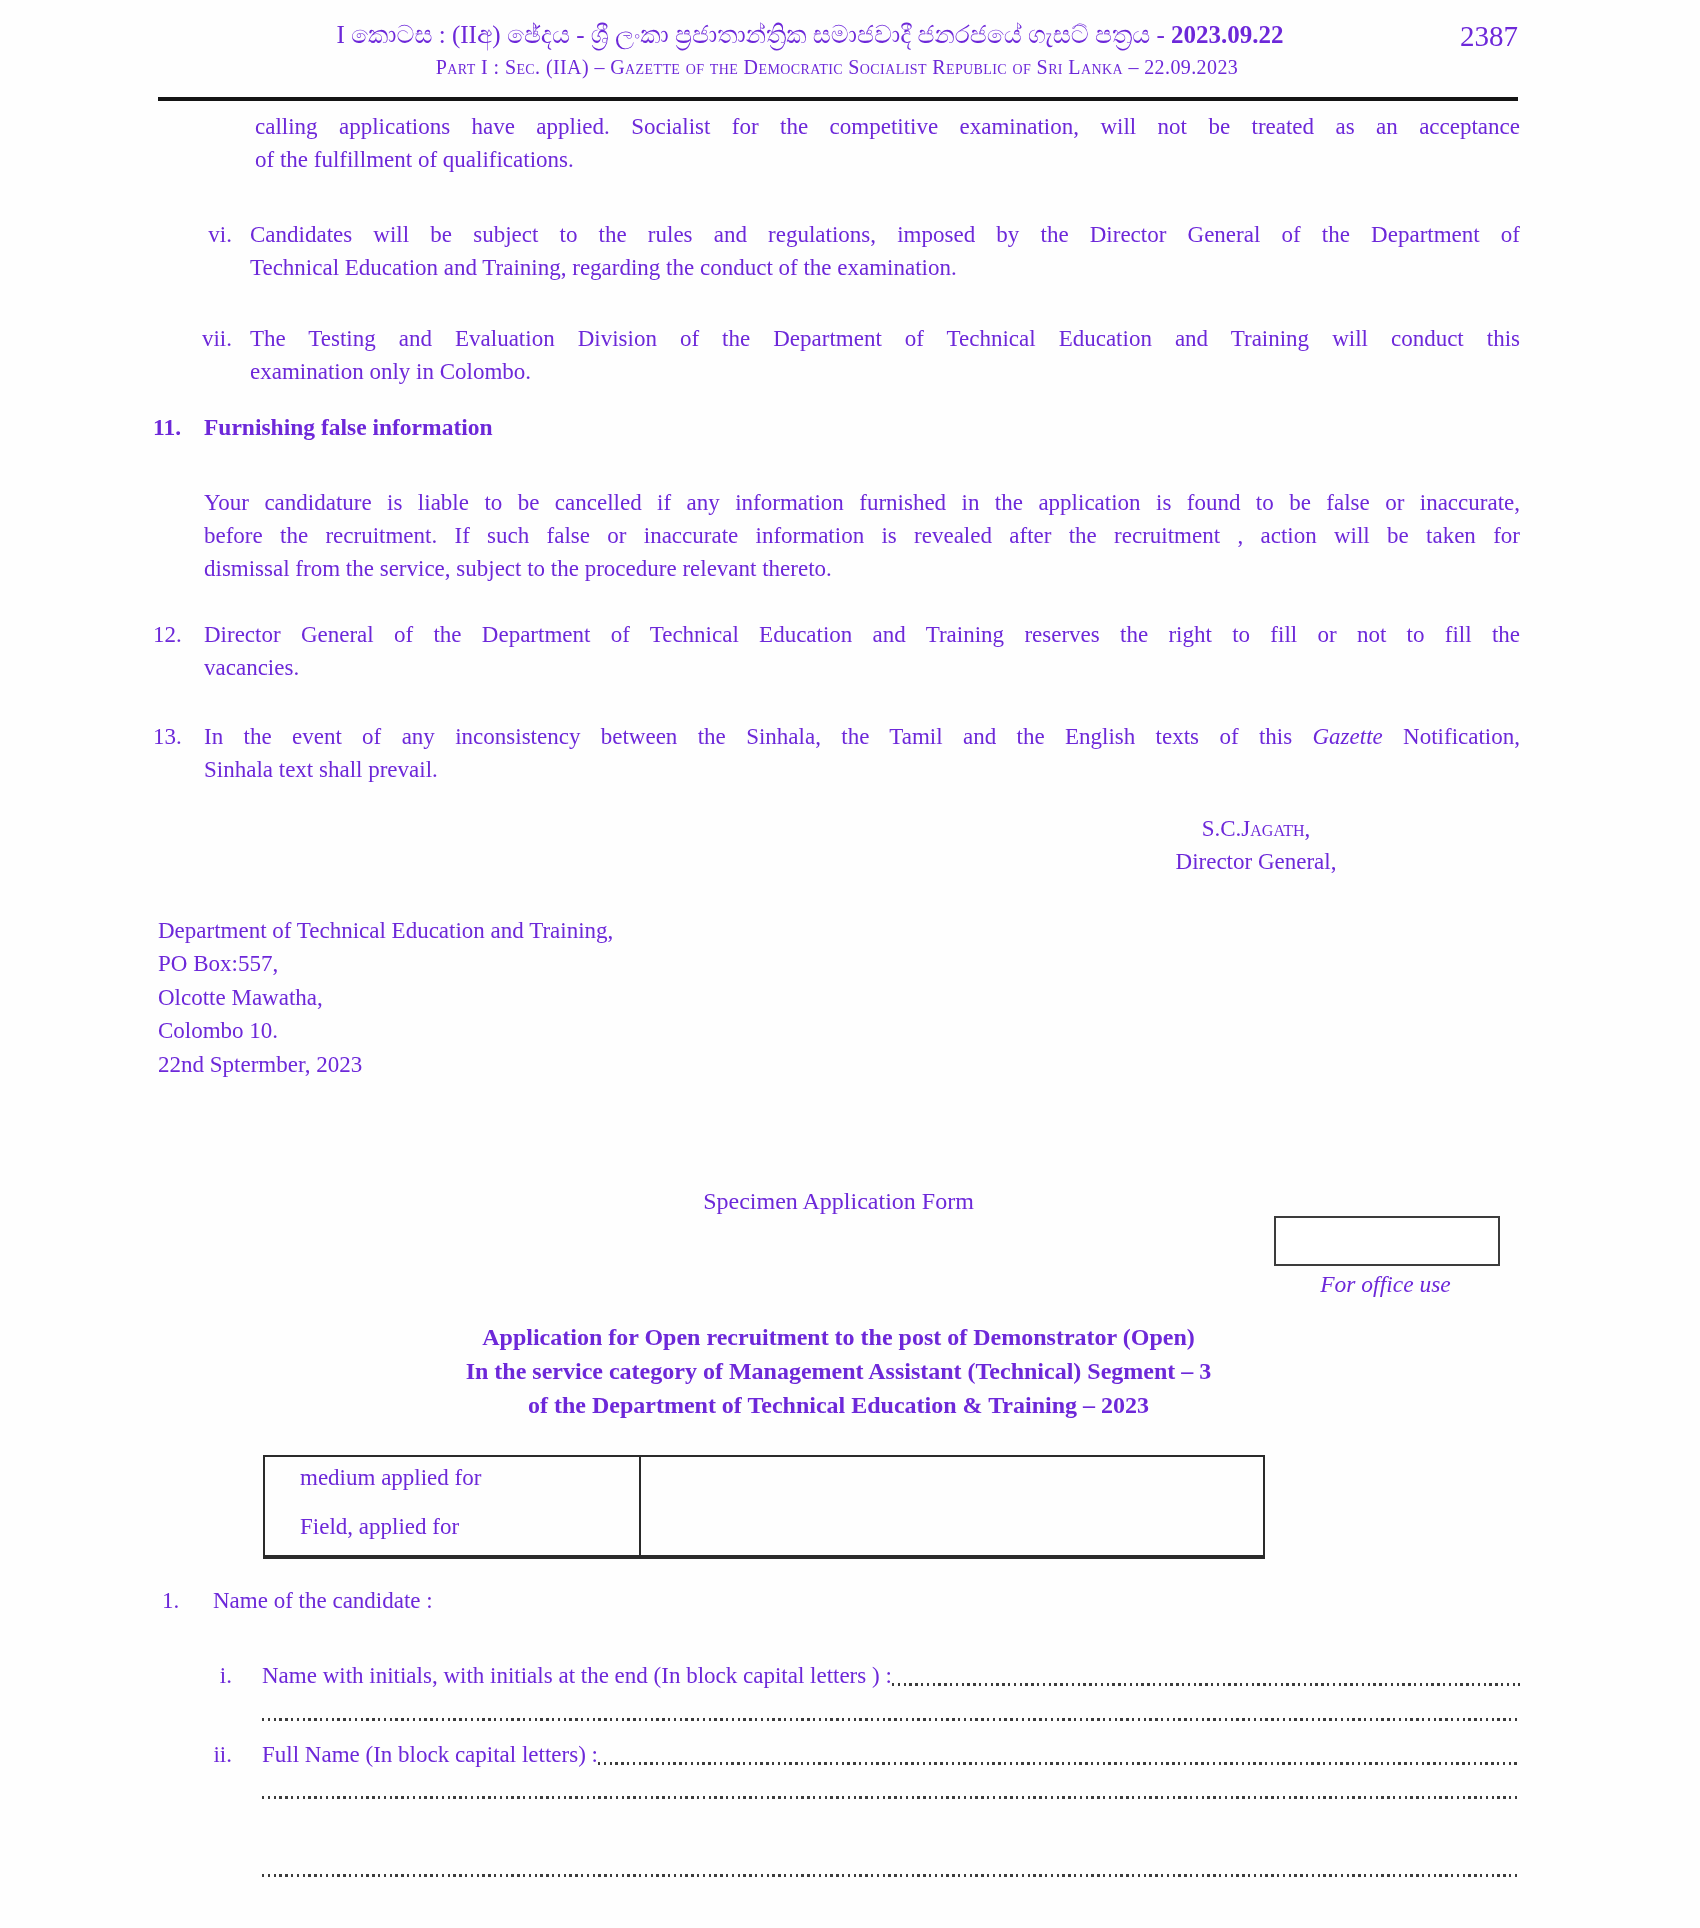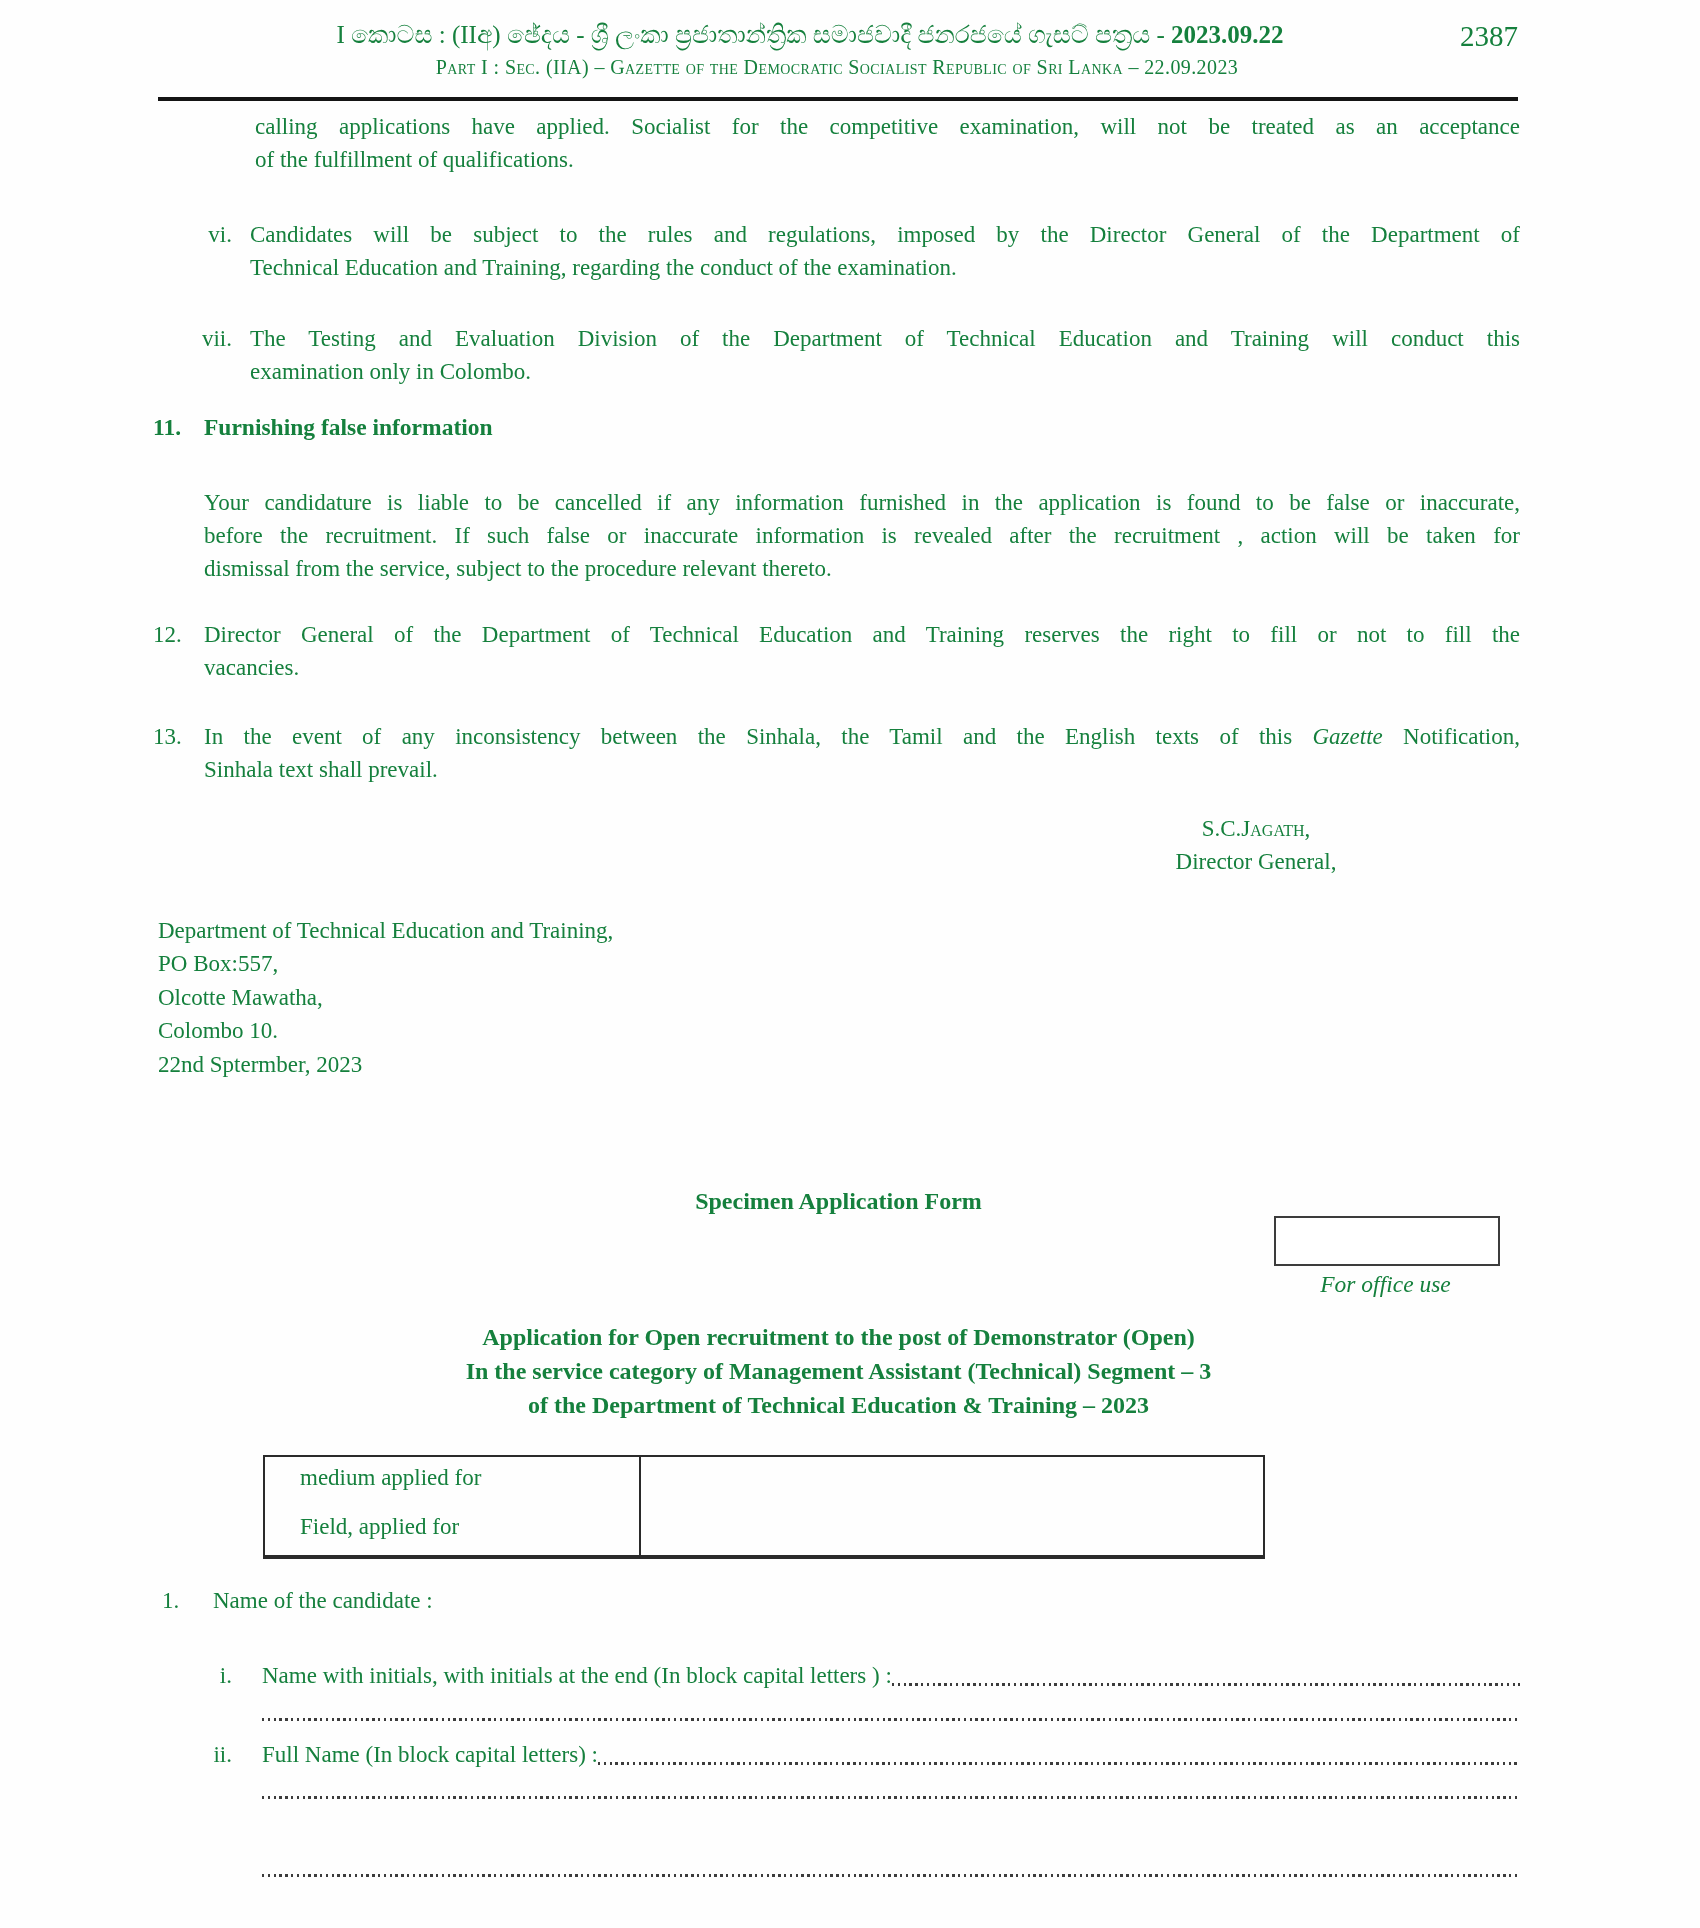--- a/index.html
+++ b/index.html
@@ -1,21 +1,21 @@
 <!DOCTYPE html>
 <html><head>
 <meta charset="utf-8">
 <style>
   html,body{margin:0;padding:0;background:#e8e8e8;}
   .page{
     position:relative;
     width:1700px;height:1928px;
     background:#fefefe;
     font-family:"Liberation Serif","DejaVu Serif",serif;
-    color:#15803d;
+    color:#6d28d9;
     margin:0 auto;
     overflow:hidden;
   }
   .abs{position:absolute;}
   
   .hdr-sinhala{top:18px;left:130px;width:1360px;text-align:center;font-size:25px;line-height:34px;}
   .hdr-sinhala b{font-weight:bold;}
   .page-num{top:20px;left:1460px;font-size:29px;}
   .hdr-english{top:56px;left:157px;width:1360px;text-align:center;font-size:20px;
     font-variant:small-caps;letter-spacing:.4px;}
@@ -38,21 +38,21 @@
   .num-item .ntext{margin-left:51px;}
   .item-12{top:618px;}
   .item-13{top:720px;}
   .italic{font-style:italic;}
   
   .signature{top:812px;left:1101px;width:310px;text-align:center;font-size:23px;line-height:33px;}
   .sig-name{font-variant:small-caps;}
   
   .address{top:914px;left:158px;font-size:23px;line-height:33.4px;}
   
-  .specimen-title{top:1188px;left:157px;width:1363px;text-align:center;font-weight:bold;font-size:24px;}
+  .specimen-title{top:1188px;left:157px;width:1363px;text-align:center;font-weight:normal;font-size:24px;}
   .office-box{top:1216px;left:1274px;width:222px;height:46px;border:2.5px solid #3c3c3c;background:#fff;}
   .office-label{top:1271px;left:1268px;width:235px;text-align:center;font-style:italic;font-size:23.5px;}
   .app-title{top:1320px;left:157px;width:1363px;text-align:center;font-weight:bold;font-size:24px;line-height:34px;}
   
   .ftable{top:1455px;left:263px;width:998px;border:2.5px solid #2a2a2a;font-size:23px;}
   .frow{display:flex;}
   .frow.r1{height:56px;border-bottom:2px solid #2a2a2a;}
   .frow.r2{height:42px;}
   .fcell-label{width:376px;border-right:2px solid #2a2a2a;display:flex;align-items:center;padding-left:35px;box-sizing:border-box;}
   .fcell-value{flex:1;}

